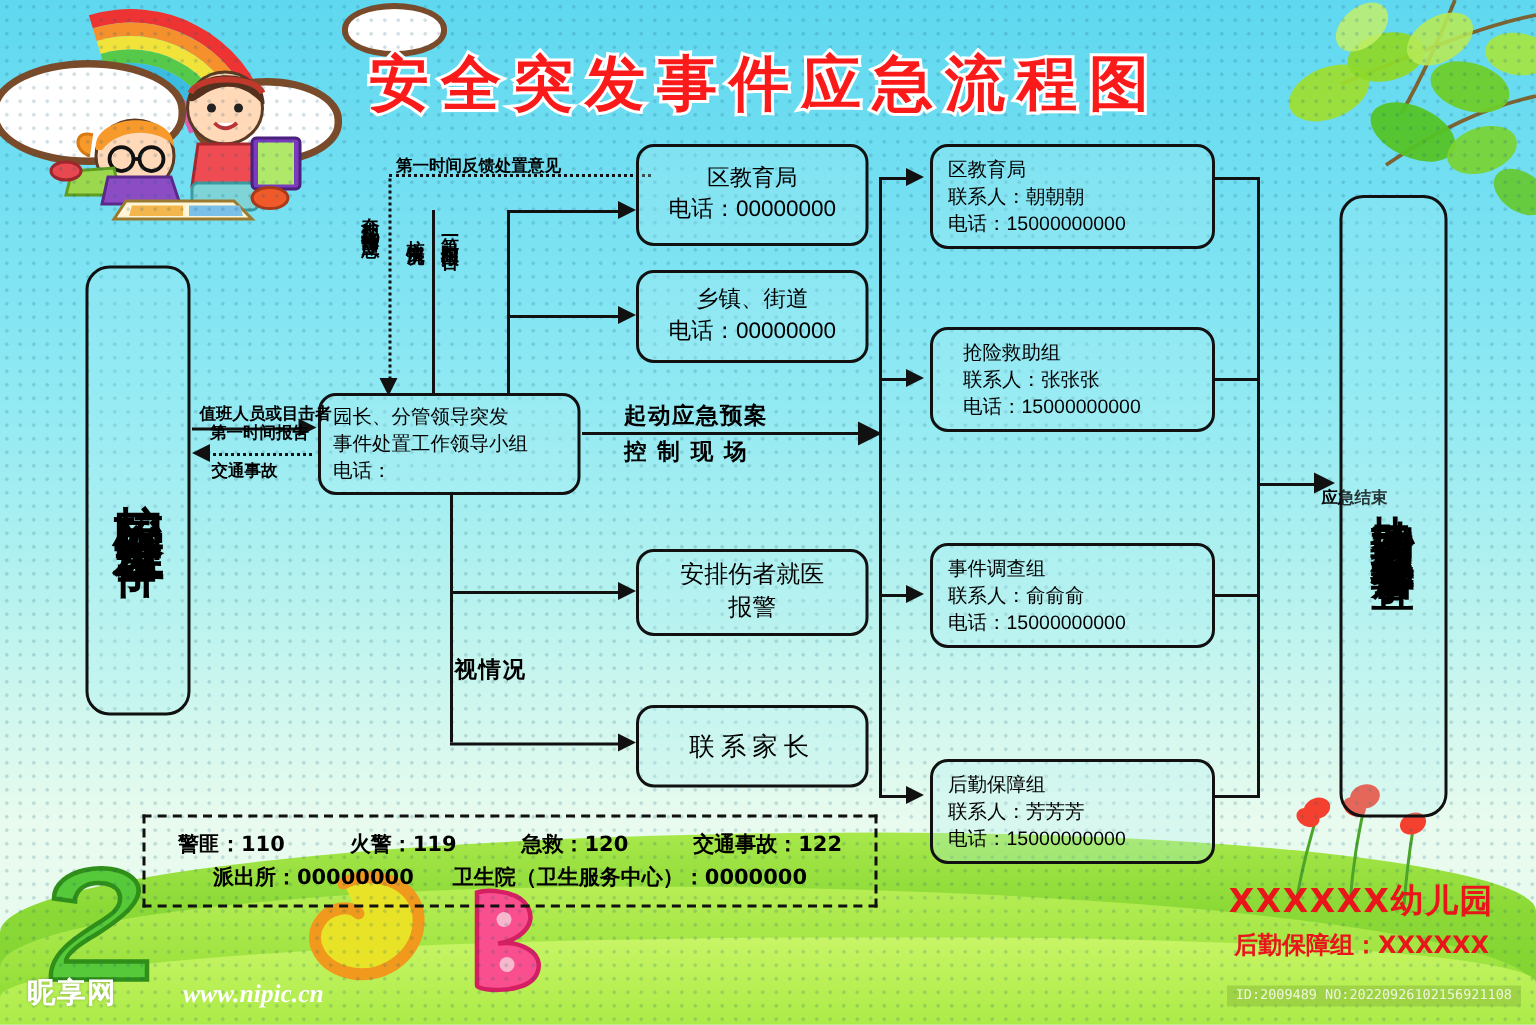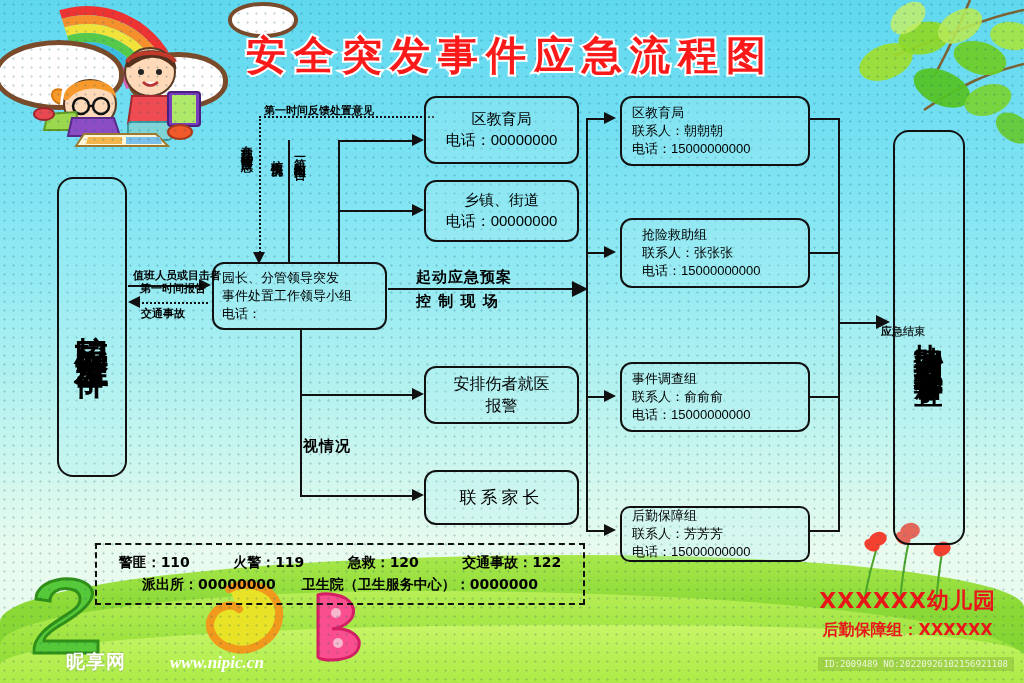--- a/index.html
+++ b/index.html
@@ -121,21 +121,21 @@
   #kg .n1 { font-size:22px; font-weight:bold; color:#e8161a; letter-spacing:1px;
      font-family:"DejaVu Sans","Liberation Sans",sans-serif; }
   #kg .n2 { font-size:16px; font-weight:bold; color:#e8161a; margin-top:4px;
      font-family:"DejaVu Sans","Liberation Sans",sans-serif; }
 
   
   #wm { position:absolute; left:18px; bottom:8px; display:flex; align-items:baseline; gap:8px; z-index:7;}
   #wm .logo { font-size:19px; font-weight:bold; color:#ffffff; letter-spacing:1px;
      background:rgba(255,255,255,0.0); border:0;
      text-shadow:0 0 2px rgba(0,0,0,.25);
-     font-family:"DejaVu Sans","Liberation Sans",sans-serif;margin-left:48px; }
+     font-family:"DejaVu Sans","Liberation Sans",sans-serif; }
   #wm .url { font-size:17px; color:#ffffff; font-style:italic; font-weight:bold;
      font-family:"Liberation Serif", serif;margin-left:36px; }
   #idtag { position:absolute; right:10px; bottom:12px; font-size:9px; color:#eef6d8;
      background:rgba(140,190,60,.55); padding:2px 6px; z-index:7;
      font-family:"DejaVu Sans Mono", monospace; }
 
   
   .toy { position:absolute; }
 </style>
 </head>
@@ -331,21 +331,21 @@
   <div class="box" style="left:620px; top:218px; width:190px; height:70px; padding-left:20px; font-size:13px;">
     <div class="ln">抢险救助组</div>
     <div class="ln">联系人：张张张</div>
     <div class="ln">电话：15000000000</div>
   </div>
   <div class="box" style="left:620px; top:362px; width:190px; height:70px; padding-left:10px; font-size:13px;">
     <div class="ln">事件调查组</div>
     <div class="ln">联系人：俞俞俞</div>
     <div class="ln">电话：15000000000</div>
   </div>
-  <div class="box" style="left:620px; top:506px; width:190px; height:56px; padding-left:10px; font-size:13px;border-radius:10px;">
+  <div class="box" style="left:620px; top:506px; width:190px; height:70px; padding-left:10px; font-size:13px;">
     <div class="ln">后勤保障组</div>
     <div class="ln">联系人：芳芳芳</div>
     <div class="ln">电话：15000000000</div>
   </div>
 
   <div class="ln-h" style="left:810px; top:118px; width:30px;"></div>
   <div class="ln-h" style="left:810px; top:252px; width:30px;"></div>
   <div class="ln-h" style="left:810px; top:396px; width:30px;"></div>
   <div class="ln-h" style="left:810px; top:530px; width:30px;"></div>
   <div class="ln-v" style="left:838px; top:118px; height:412px;"></div>

